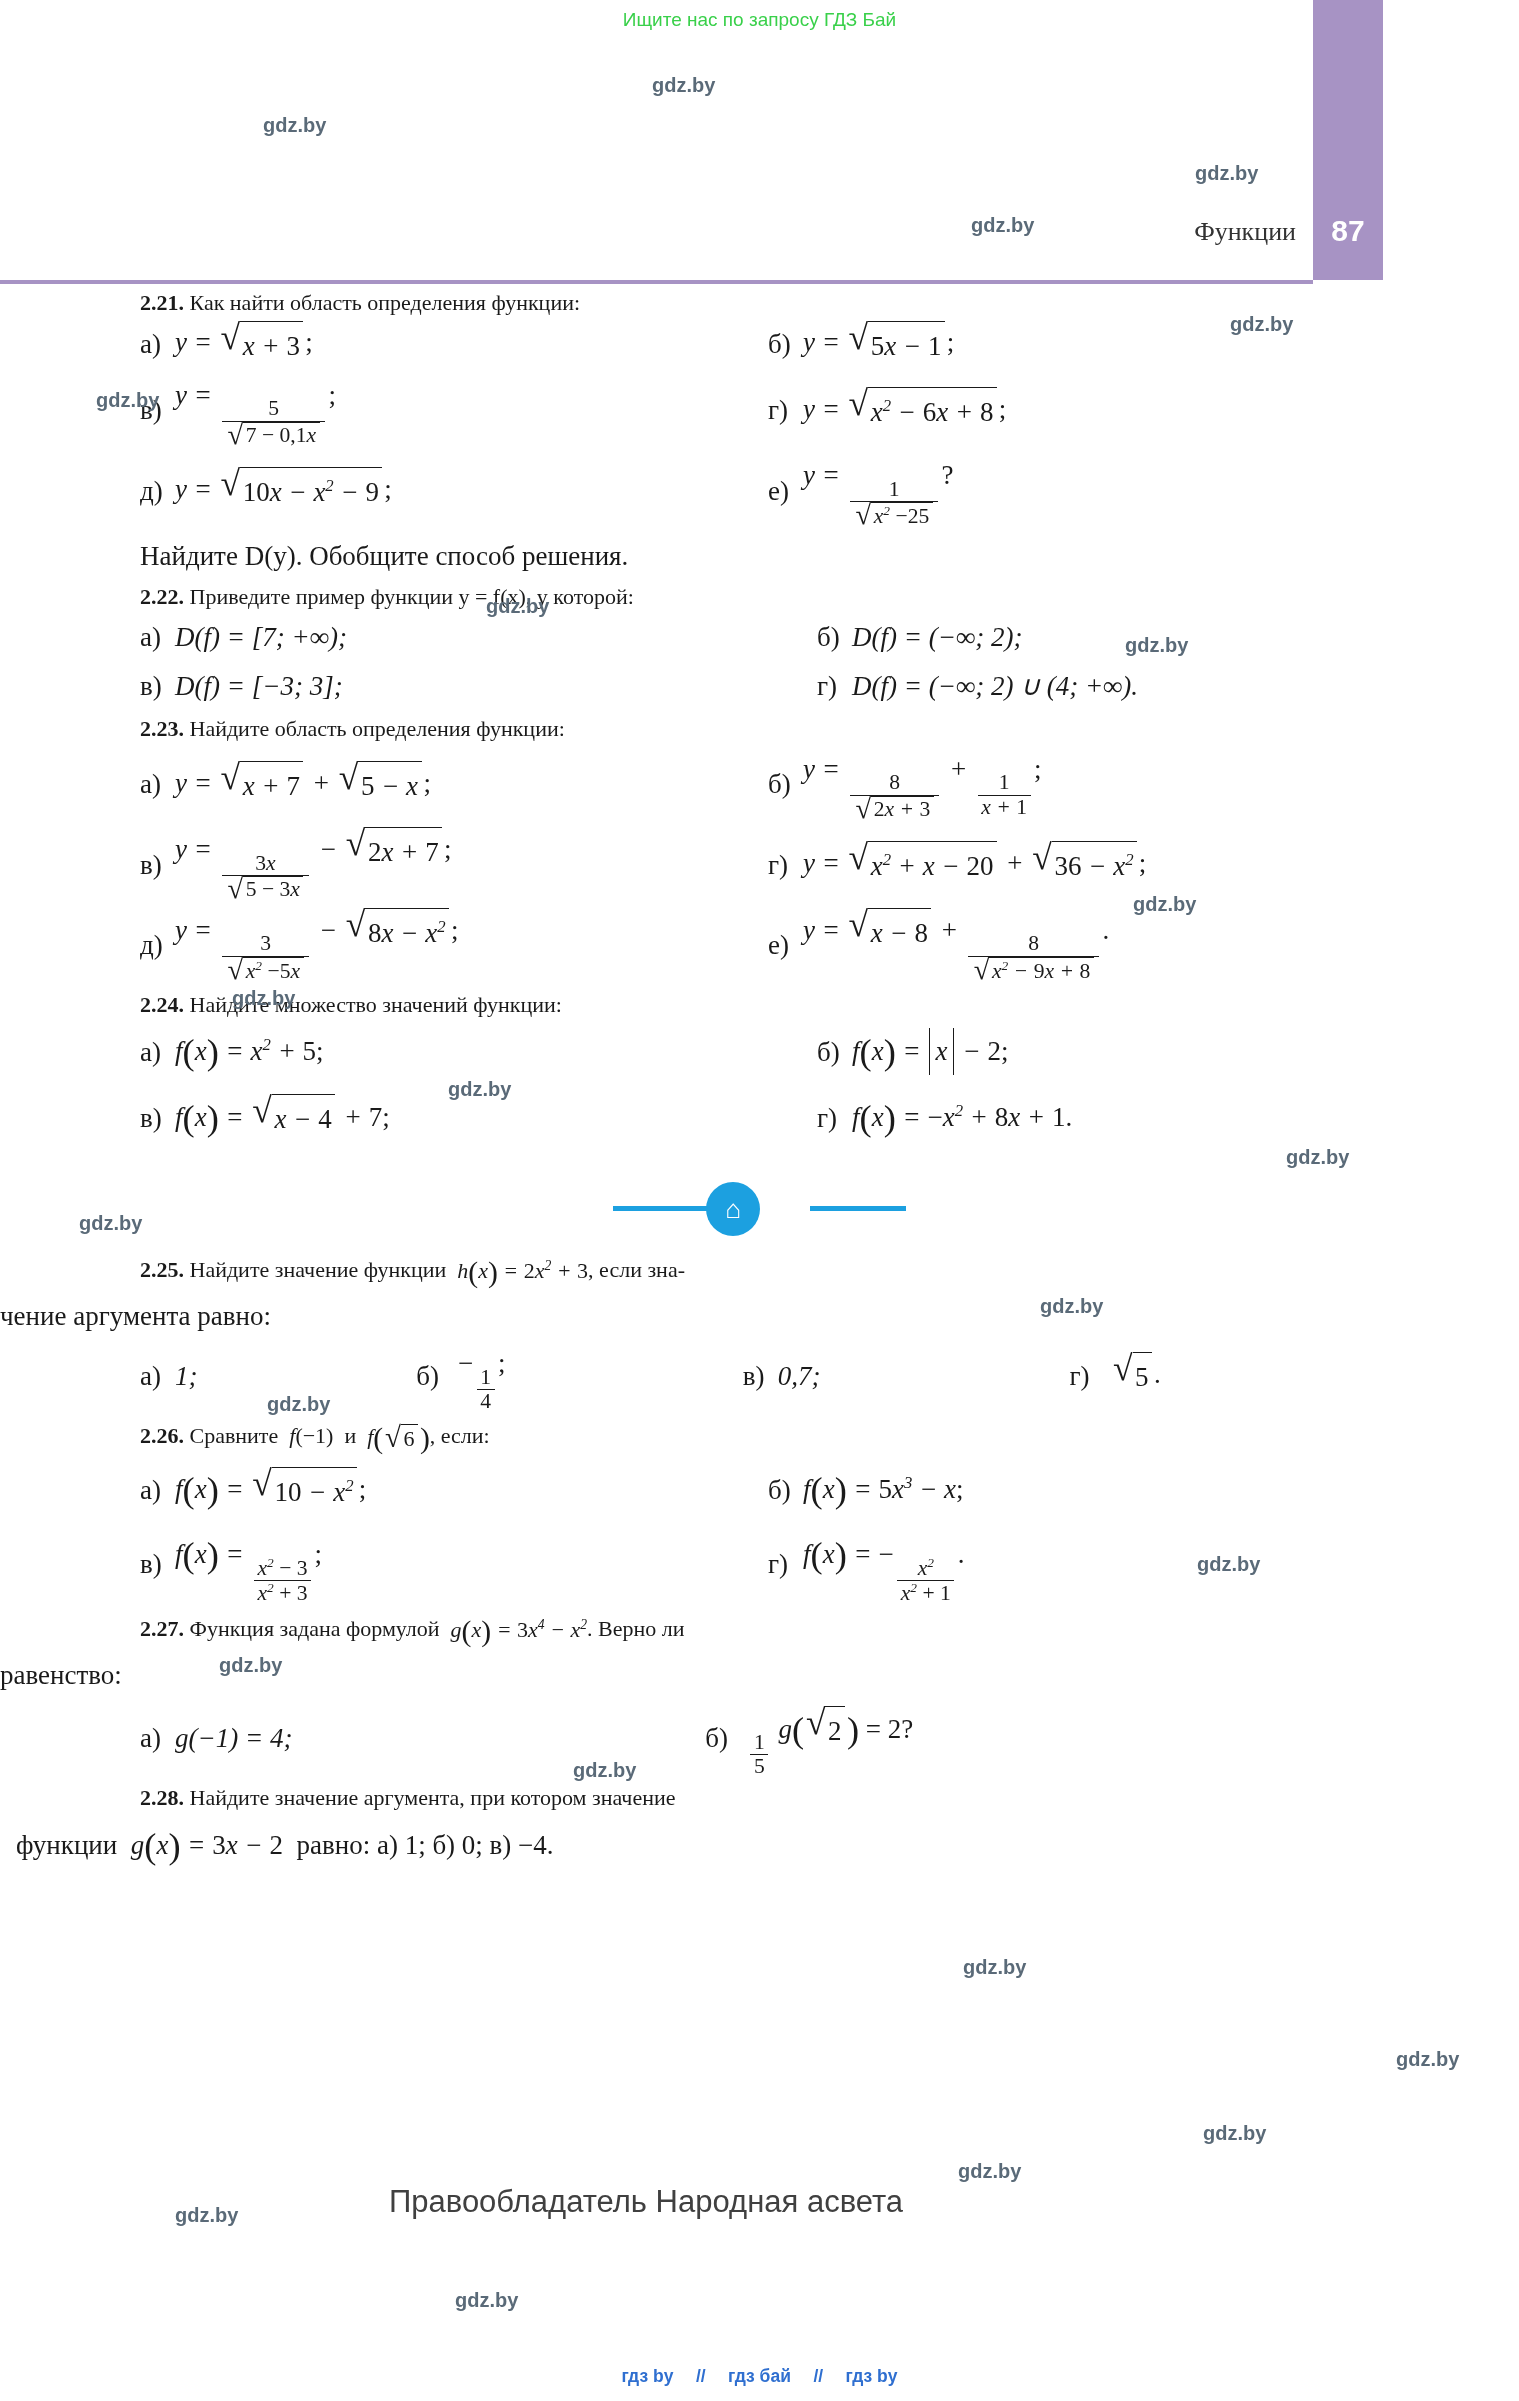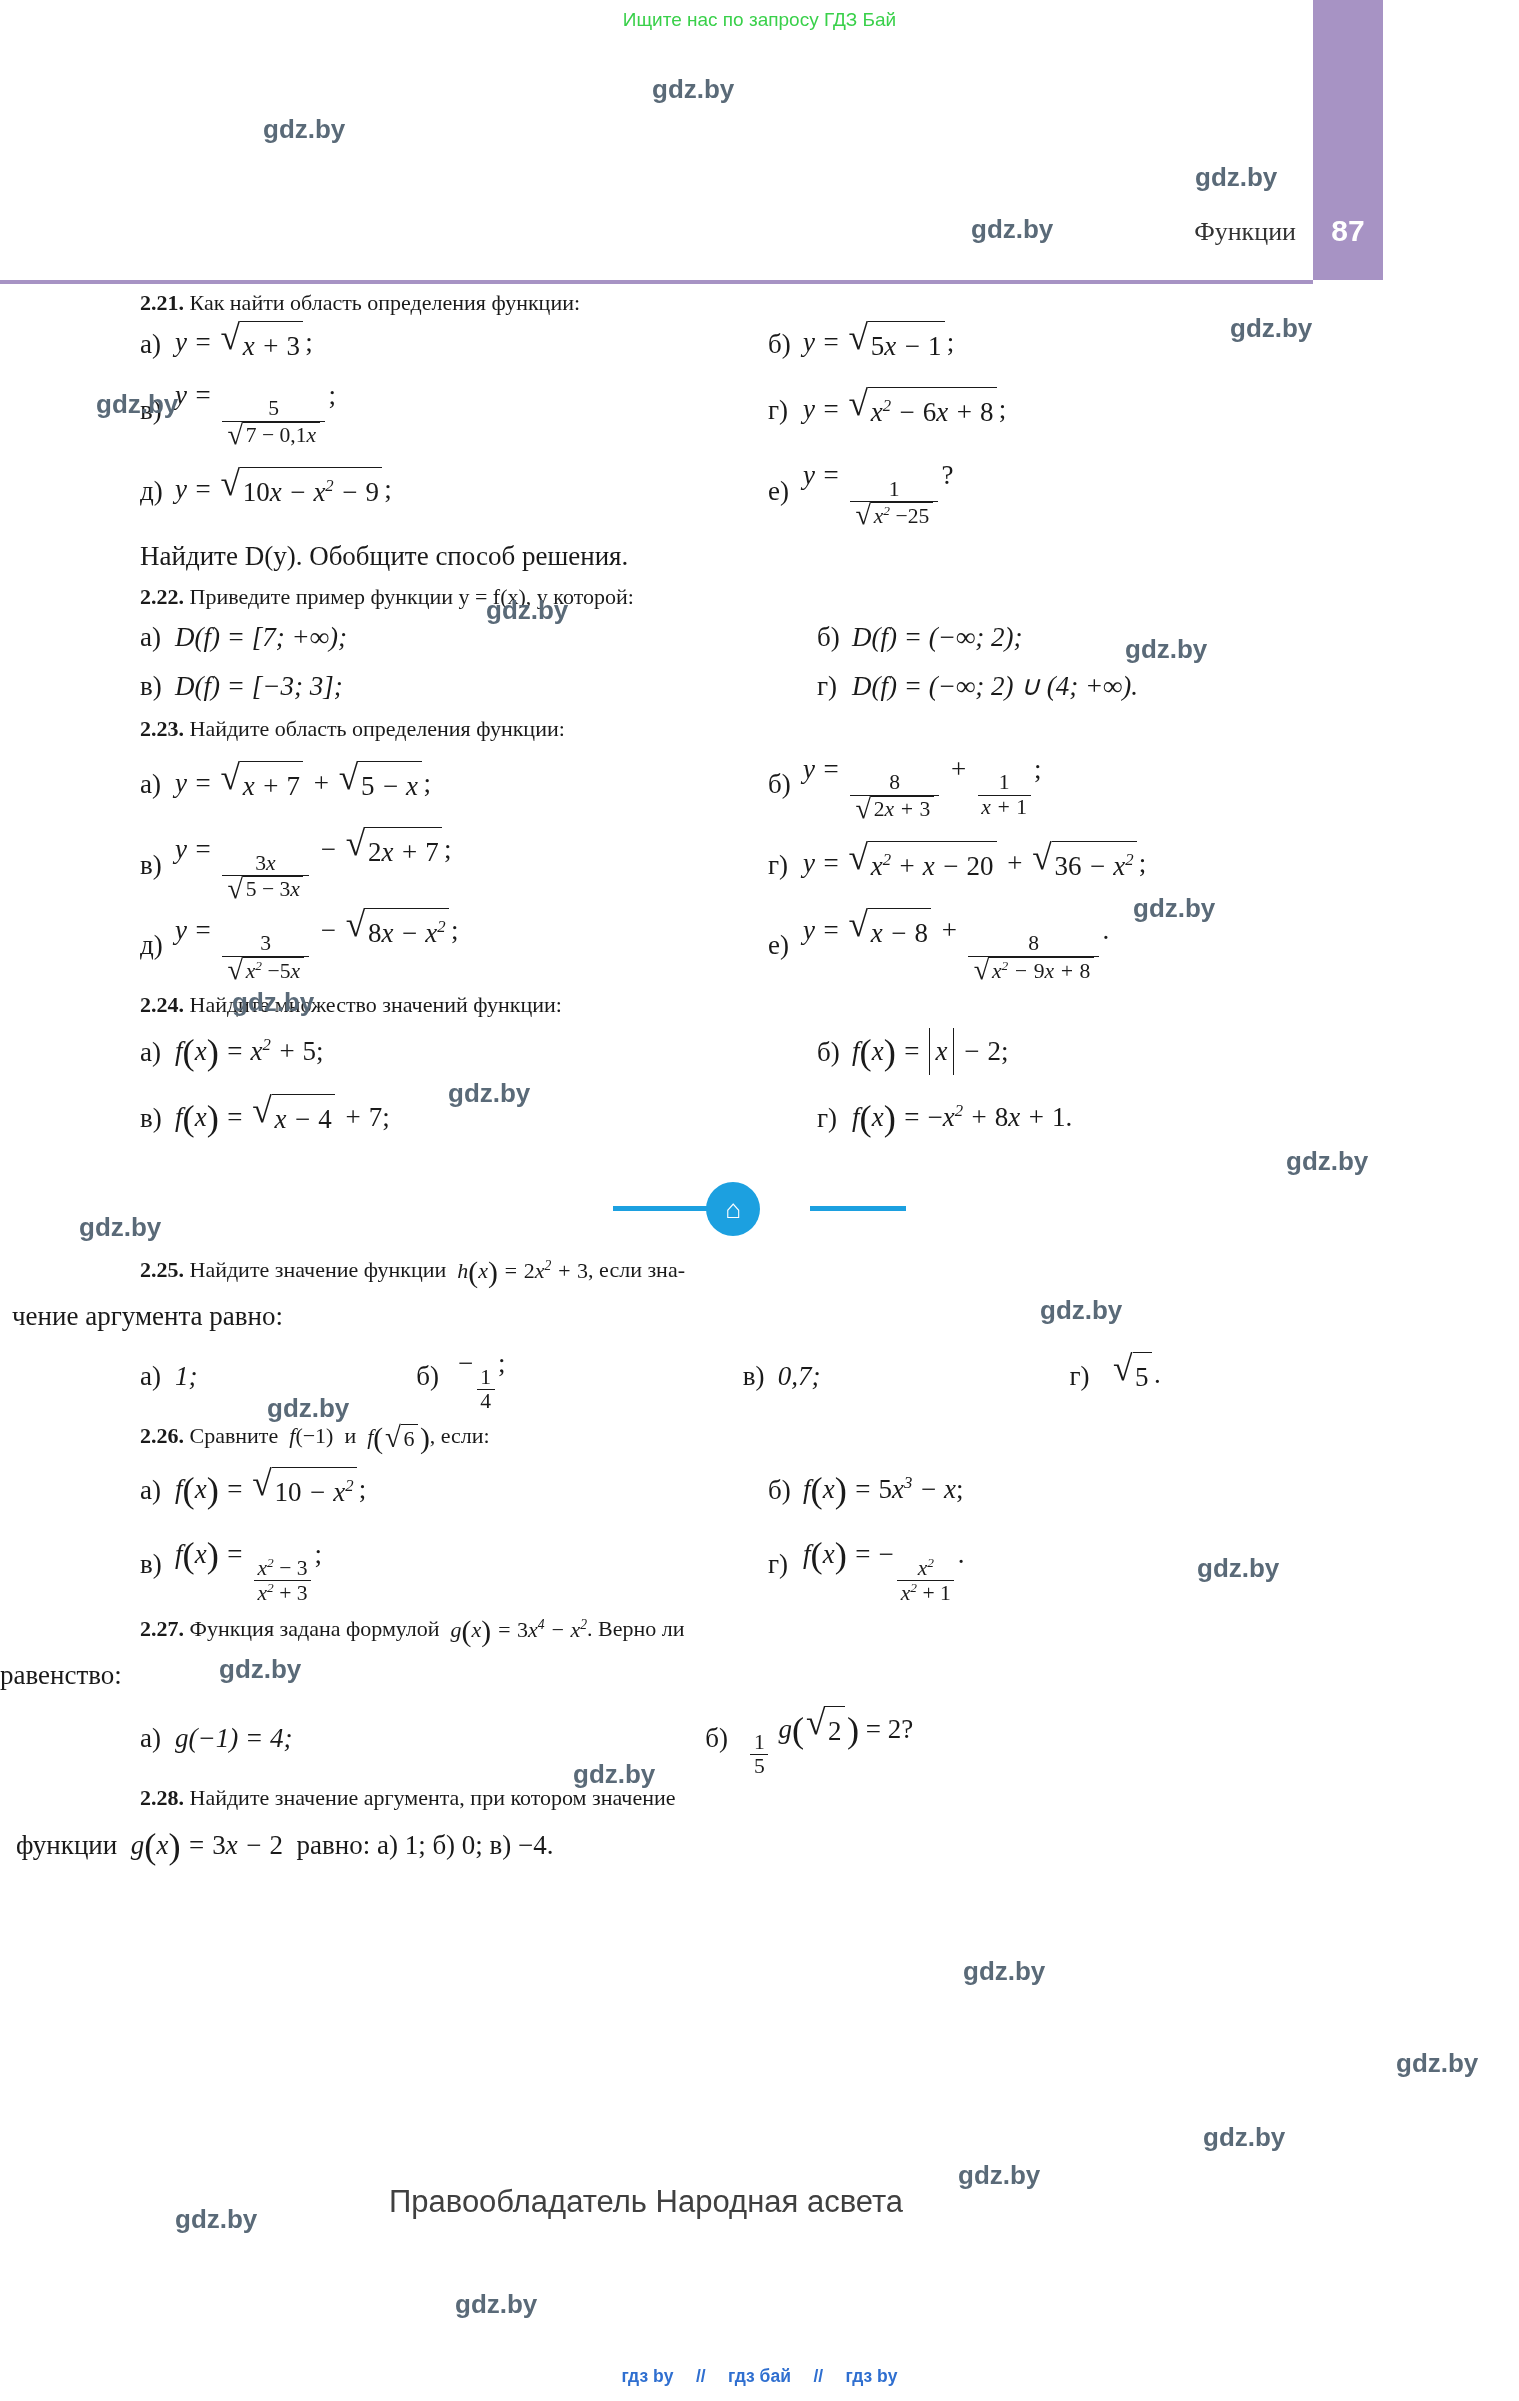--- a/index.html
+++ b/index.html
@@ -19,21 +19,21 @@
     position: relative;
     width: 1519px;
     height: 2401px;
   }
 
   
   .wm {
     position: absolute;
     font-family: "Liberation Sans", sans-serif;
     font-weight: bold;
-    font-size: 26px;
+    font-size: 20px;
     color: #5a6a78;
     white-space: nowrap;
     pointer-events: none;
   }
   .wm-top {
     position: absolute;
     top: 8.8px;
     left: 0;
     width: 100%;
     text-align: center;
@@ -442,21 +442,21 @@
       <div class="bar right"></div>
     </div>
 
     <div class="task">
       <div class="task-head">
         <b>2.25.</b>
         <span>Найдите значение функции</span>
         <span class="math">&nbsp;h<span class="bigparen">(</span>x<span class="bigparen">)</span>&nbsp;=&nbsp;<span class="up">2</span>x<sup class="pw">2</sup>&nbsp;+&nbsp;<span class="up">3</span></span><span>, если зна-</span>
       </div>
       <div class="fullline" style="margin-left:-140px; padding-left:0;">
-        <span style="margin-left:12px;text-align:center;">чение аргумента равно:</span>
+        <span style="margin-left:0;text-align:center;">чение аргумента равно:</span>
       </div>
       <div class="row">
         <div class="col" style="flex:0 0 22%;">
             <span class="lbl">а)</span>
           <span class="math">1;</span>
         </div>
         <div class="col" style="flex:0 0 26%;">
             <span class="lbl">б)</span>
           <span class="math">&nbsp;<span class="up">−</span><span class="frac">
                 <span class="num up">1</span>

